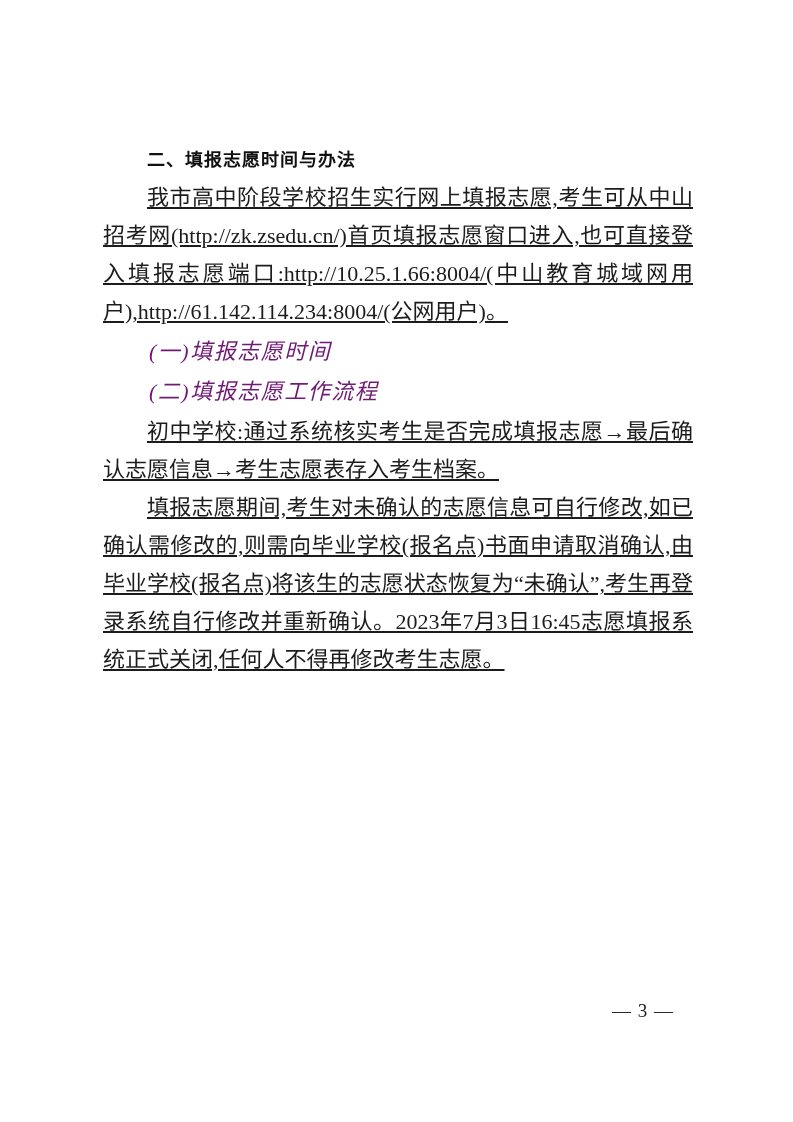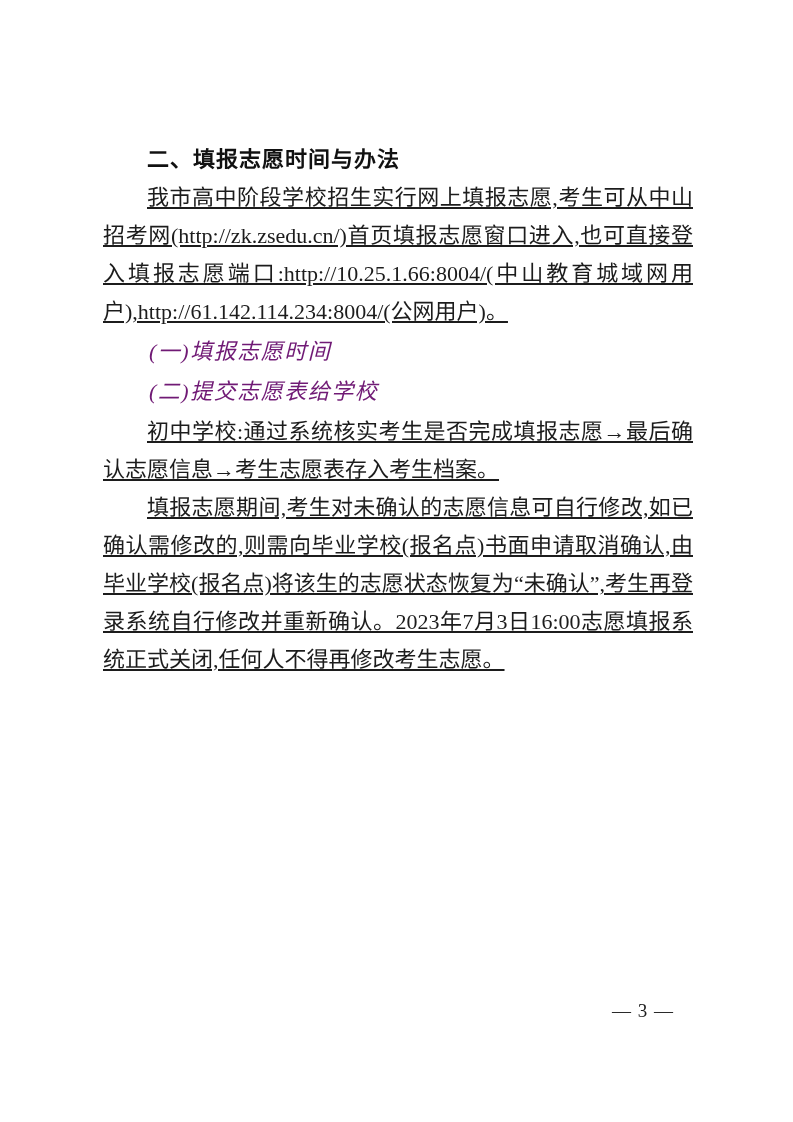--- a/index.html
+++ b/index.html
@@ -20,21 +20,21 @@
   .content {
     position: absolute;
     left: 103px;
     top: 141px;
     width: 590px;
   }
   .heading {
     margin: 0;
     font-family: "Liberation Sans", "DejaVu Sans", sans-serif;
     font-weight: bold;
-    font-size: 22px;
+    font-size: 18px;
     line-height: 38px;
     text-indent: 44px;
     letter-spacing: 1px;
     color: #111111;
   }
   .para {
     margin: 0;
     font-size: 22px;
     line-height: 38px;
     text-align: justify;
@@ -69,24 +69,24 @@
 <div class="page">
   <div class="content">
 
     <h2 class="heading">二、填报志愿时间与办法</h2>
 
     <p class="para">我市高中阶段学校招生实行网上填报志愿,考生可从中山招考网(http://zk.zsedu.cn/)首页填报志愿窗口进入,也可直接登入填报志愿端口:http://10.25.1.66:8004/(中山教育城域网用户),http://61.142.114.234:8004/(公网用户)。</p>
 
     <p class="subhead">(一)填报志愿时间</p>
 
 
-    <p class="subhead">(二)提交志愿表给学校</p>
+    <p class="subhead">(二)填报志愿工作流程</p>
 
 
     <p class="para">初中学校:通过系统核实考生是否完成填报志愿→最后确认志愿信息→考生志愿表存入考生档案。</p>
 
 
-    <p class="para">填报志愿期间,考生对未确认的志愿信息可自行修改,如已确认需修改的,则需向毕业学校(报名点)书面申请取消确认,由毕业学校(报名点)将该生的志愿状态恢复为“未确认”,考生再登录系统自行修改并重新确认。2023年7月3日16:00志愿填报系统正式关闭,任何人不得再修改考生志愿。</p>
+    <p class="para">填报志愿期间,考生对未确认的志愿信息可自行修改,如已确认需修改的,则需向毕业学校(报名点)书面申请取消确认,由毕业学校(报名点)将该生的志愿状态恢复为“未确认”,考生再登录系统自行修改并重新确认。2023年7月3日16:45志愿填报系统正式关闭,任何人不得再修改考生志愿。</p>
 
   </div>
 
   <div class="footer">— 3 —</div>
 </div>
 
 </body></html>

